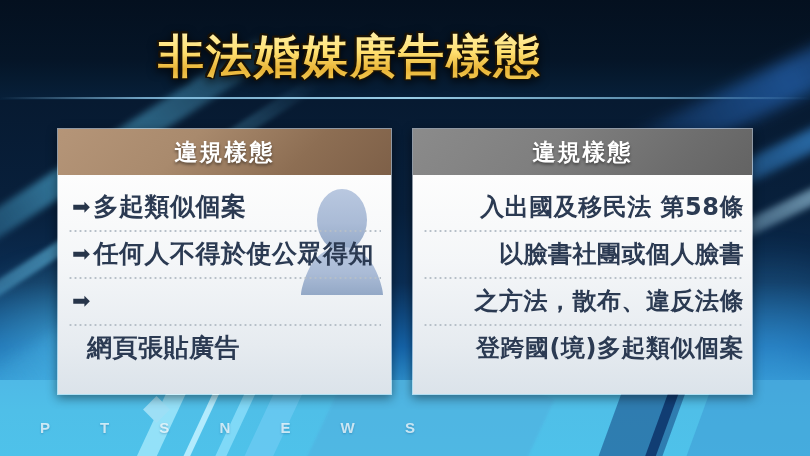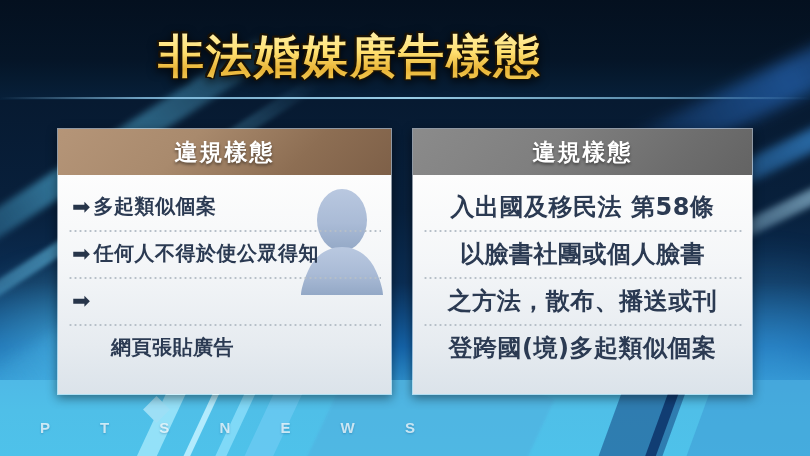--- a/index.html
+++ b/index.html
@@ -118,26 +118,26 @@
     background-size:5px 2px;background-repeat:repeat-x;
   }
   .arrow{
     font-family:"DejaVu Sans",sans-serif;
     font-size:22px;color:#27354a;margin-right:3px;line-height:1;
     flex:0 0 auto;
   }
   .arrow.blank{visibility:hidden;}
   .row-text{
     font-family:"DejaVu Sans","Liberation Sans",sans-serif;
-    font-size:20px;font-weight:700;color:#2b3a52;letter-spacing:.5px;
+    font-size:25px;font-weight:700;color:#2b3a52;letter-spacing:.5px;
     white-space:nowrap;
   }
   #panel-left .row{justify-content:flex-start;padding-left:14px;}
-  #panel-left .row.indent .row-text{margin-left:36px;}
-  #panel-right .row{justify-content:center;padding:0 8px;}
+  #panel-left .row.indent .row-text{margin-left:12px;}
+  #panel-right .row{justify-content:flex-end;padding:0 8px;}
   #panel-right .row-text{font-size:24px;}
 
   
   .silhouette{
     position:absolute;left:238px;top:12px;width:92px;height:108px;z-index:2;
     pointer-events:none;
   }
 </style>
 </head>
 <body>
@@ -214,21 +214,21 @@
     </div>
     <div class="panel-body">
       <div class="rows">
         <div class="row">
           <span class="row-text">入出國及移民法 第58條</span>
         </div>
         <div class="row">
           <span class="row-text">以臉書社團或個人臉書</span>
         </div>
         <div class="row">
-          <span class="row-text">之方法，散布、播送或刊</span>
+          <span class="row-text">之方法，散布、違反法條</span>
         </div>
         <div class="row">
           <span class="row-text">登跨國(境)多起類似個案</span>
         </div>
       </div>
     </div>
   </div>
 
 </div>
 

